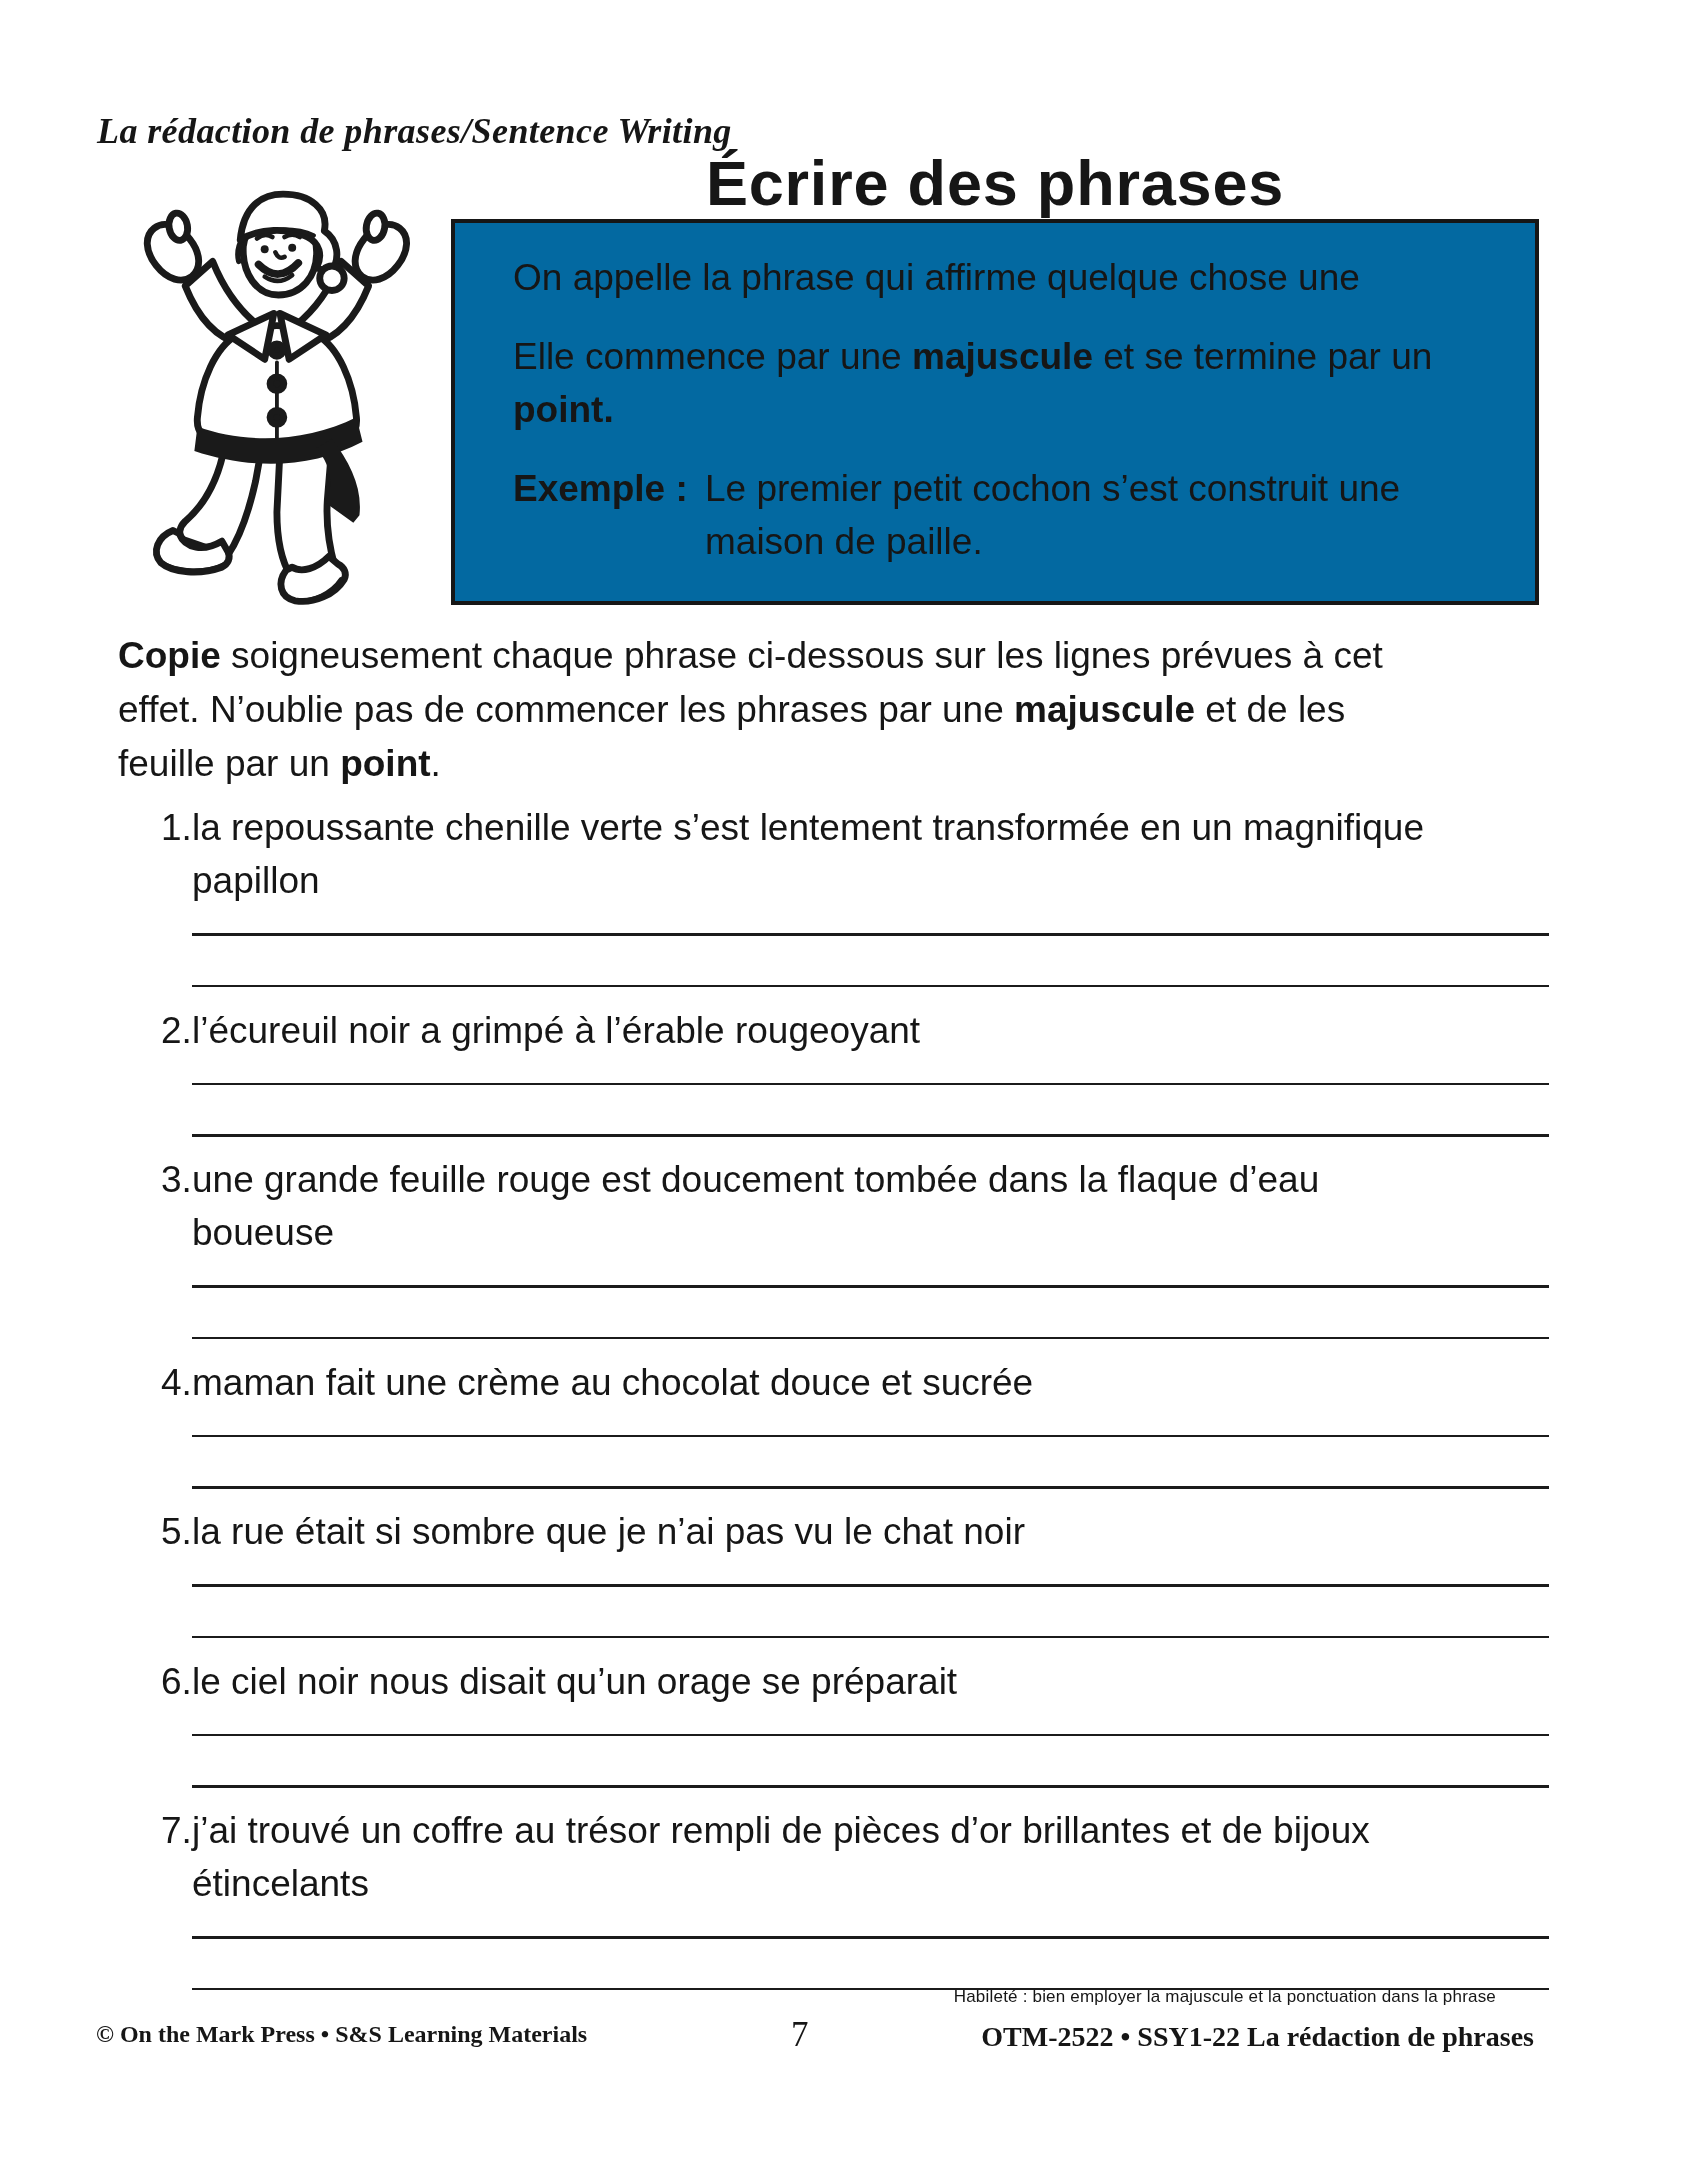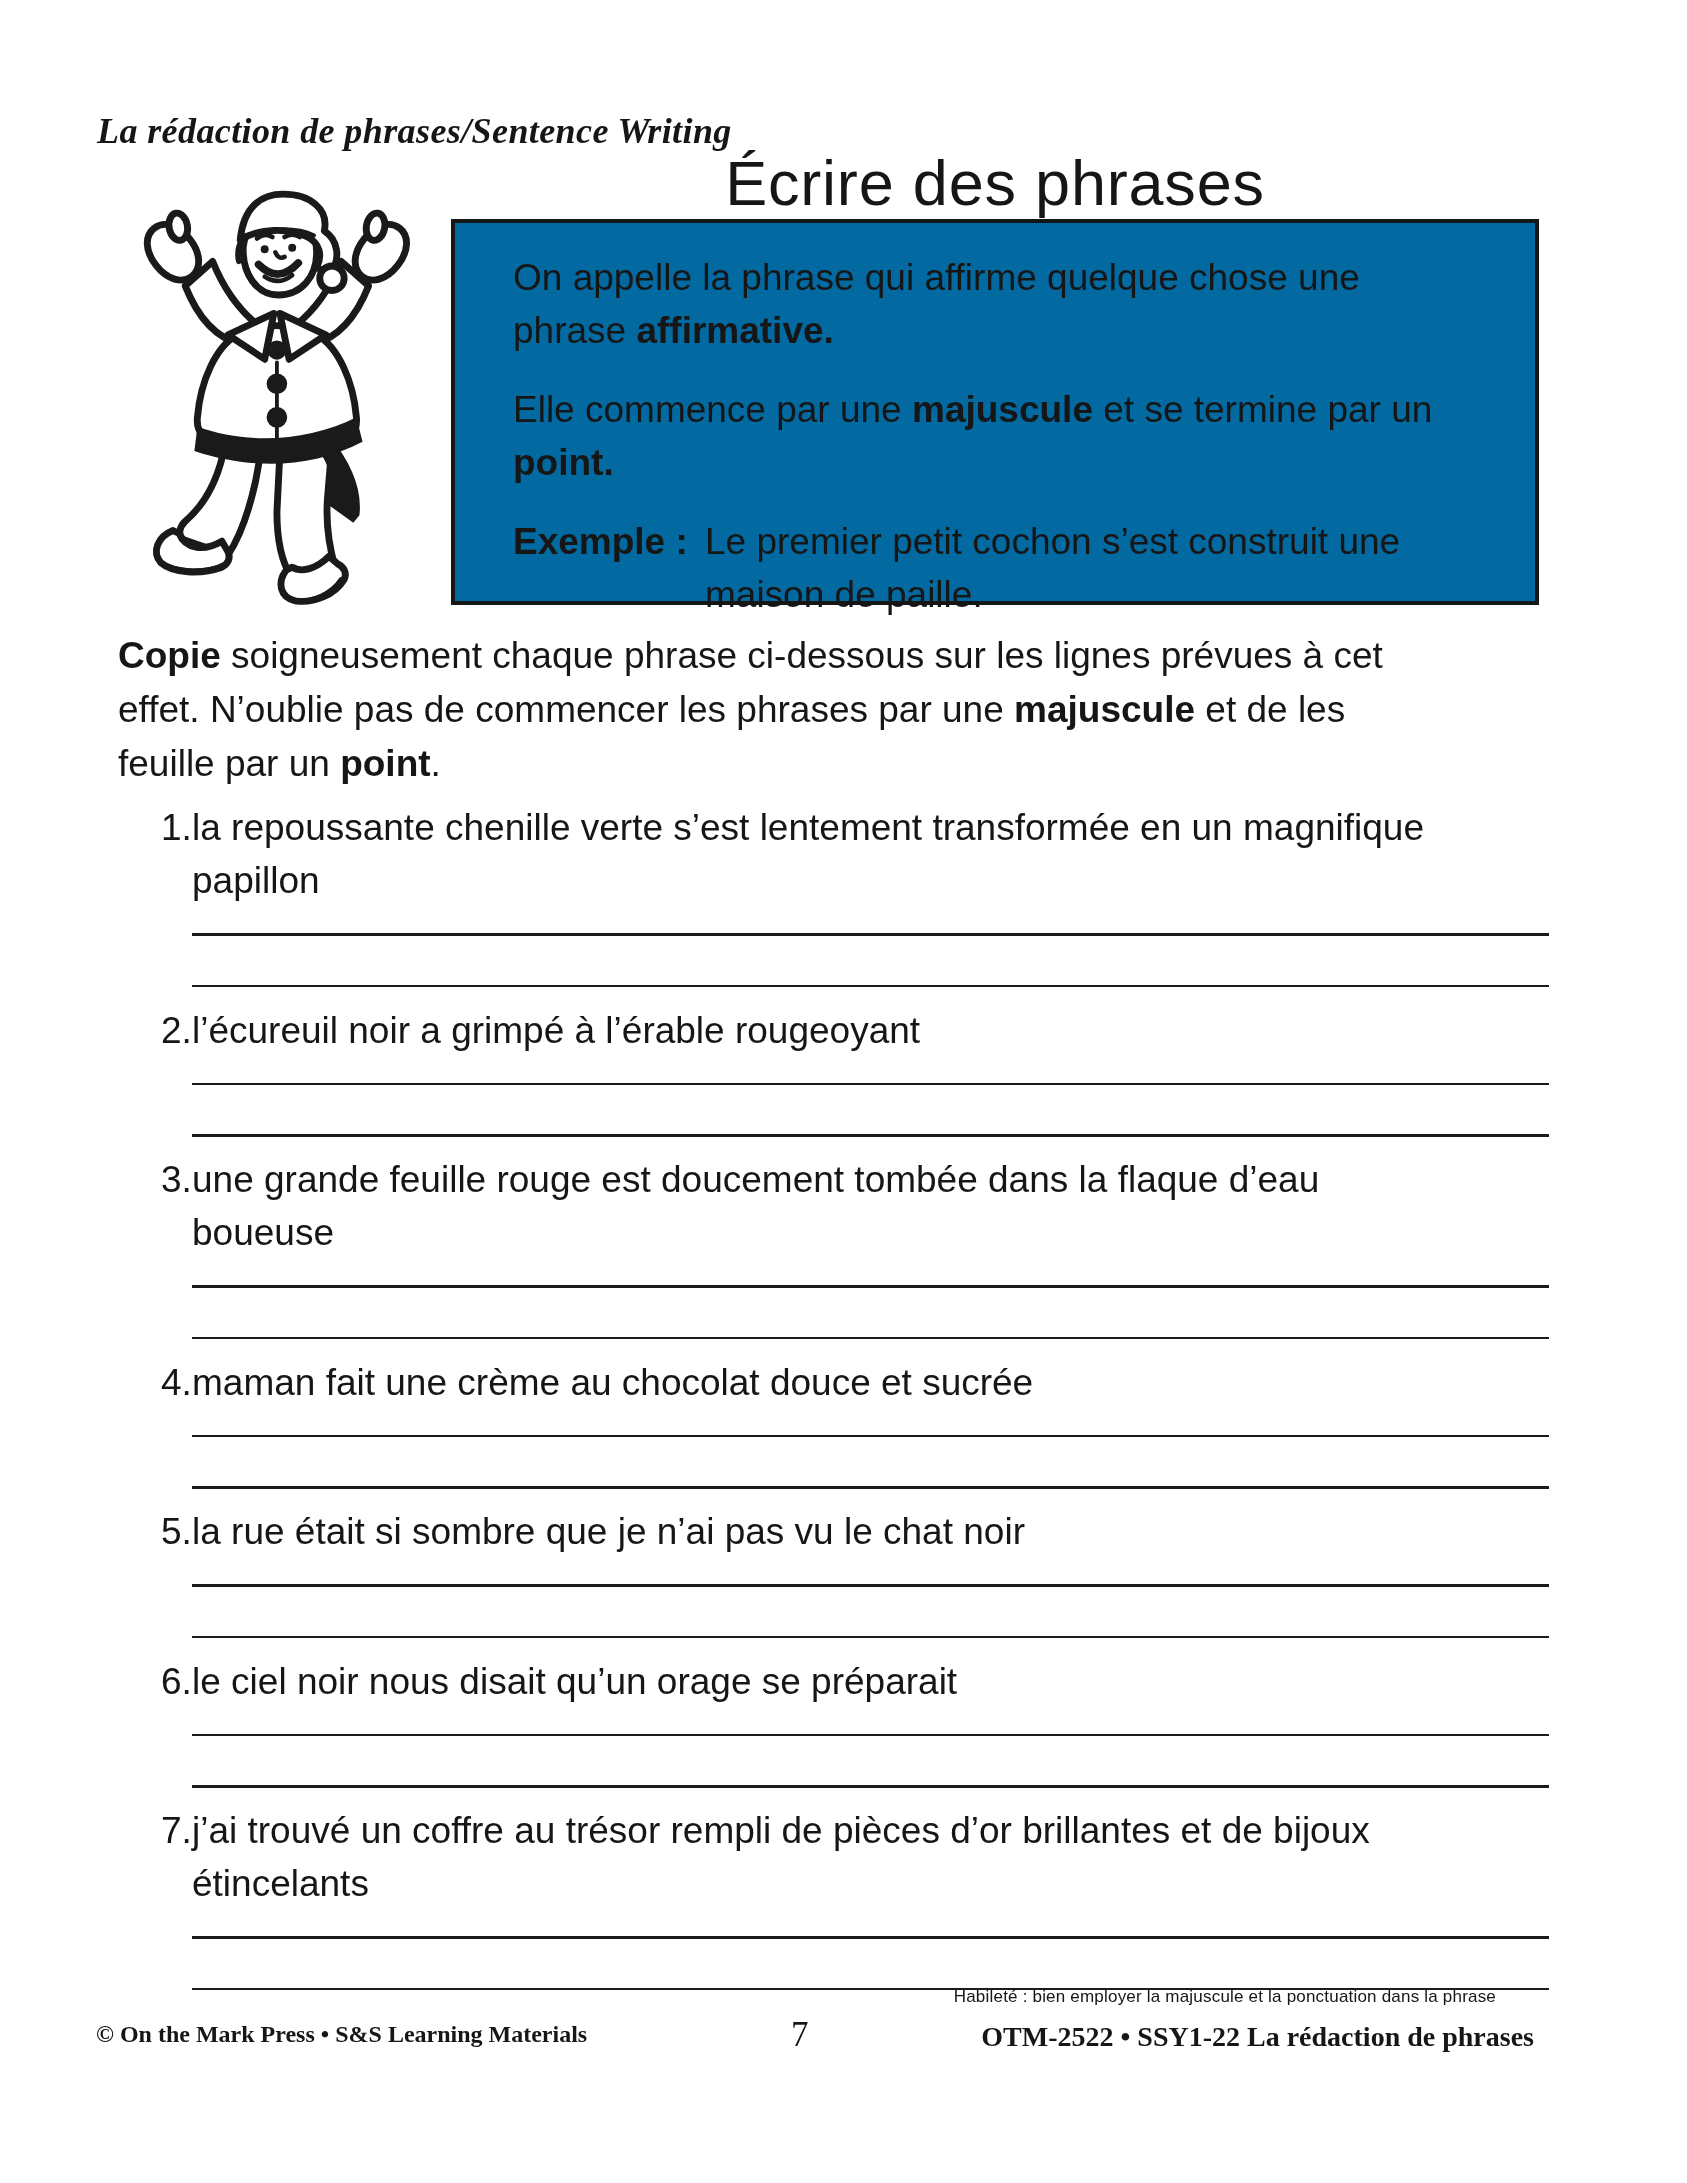--- a/index.html
+++ b/index.html
@@ -13,21 +13,21 @@
   
   .doc-header {
     position:absolute; left:97px; top:110px;
     font-family:"Liberation Serif", serif; font-style:italic; font-weight:700;
     font-size:36px; letter-spacing:0.4px;
   }
 
   
   .title {
     position:absolute; left:451px; top:147px; width:1088px; text-align:center;
-    font-size:63px; font-weight:400; letter-spacing:0.8px;
+    font-size:63px; font-weight:700; letter-spacing:0.8px;
   }
 
   
   .figure { position:absolute; left:101px; top:185px; width:361px; height:428px; }
   .figure svg { width:100%; height:100%; }
 
   
   .rule-box {
     position:absolute; left:451px; top:219px; width:1088px; height:386px;
     border:4.1px solid #161616; background:#0369a1;
@@ -130,21 +130,20 @@
       <circle cx="112" cy="108" r="4" fill="#1a1a1a"></circle>
 
       <path d="M60 158 C92 170 132 168 164 152 L168 168 C134 186 94 186 58 174 Z" fill="#1a1a1a" stroke="none"></path>
       <path d="M148 166 C160 182 168 198 166 216 L162 221 L144 208 C150 194 146 182 138 172 Z" fill="#1a1a1a" stroke="none"></path>
     </svg>
   </div>
 
   <div class="rule-box">
     <p>
       <span class="line"><span>On appelle la phrase qui affirme quelque chose une</span></span>
-      <span class="line"><span>phrase </span><span class="b">affirmative.</span></span>
     </p>
     <p>
       <span class="line"><span>Elle commence par une </span><span class="b">majuscule</span><span> et se termine par un</span></span>
       <span class="line"><span class="b">point.</span></span>
     </p>
     <div class="example">
       <span class="ex-label">Exemple :</span>
       <span class="ex-body">
         <span class="line">Le premier petit cochon s’est construit une</span>
         <span class="line">maison de paille.</span>

